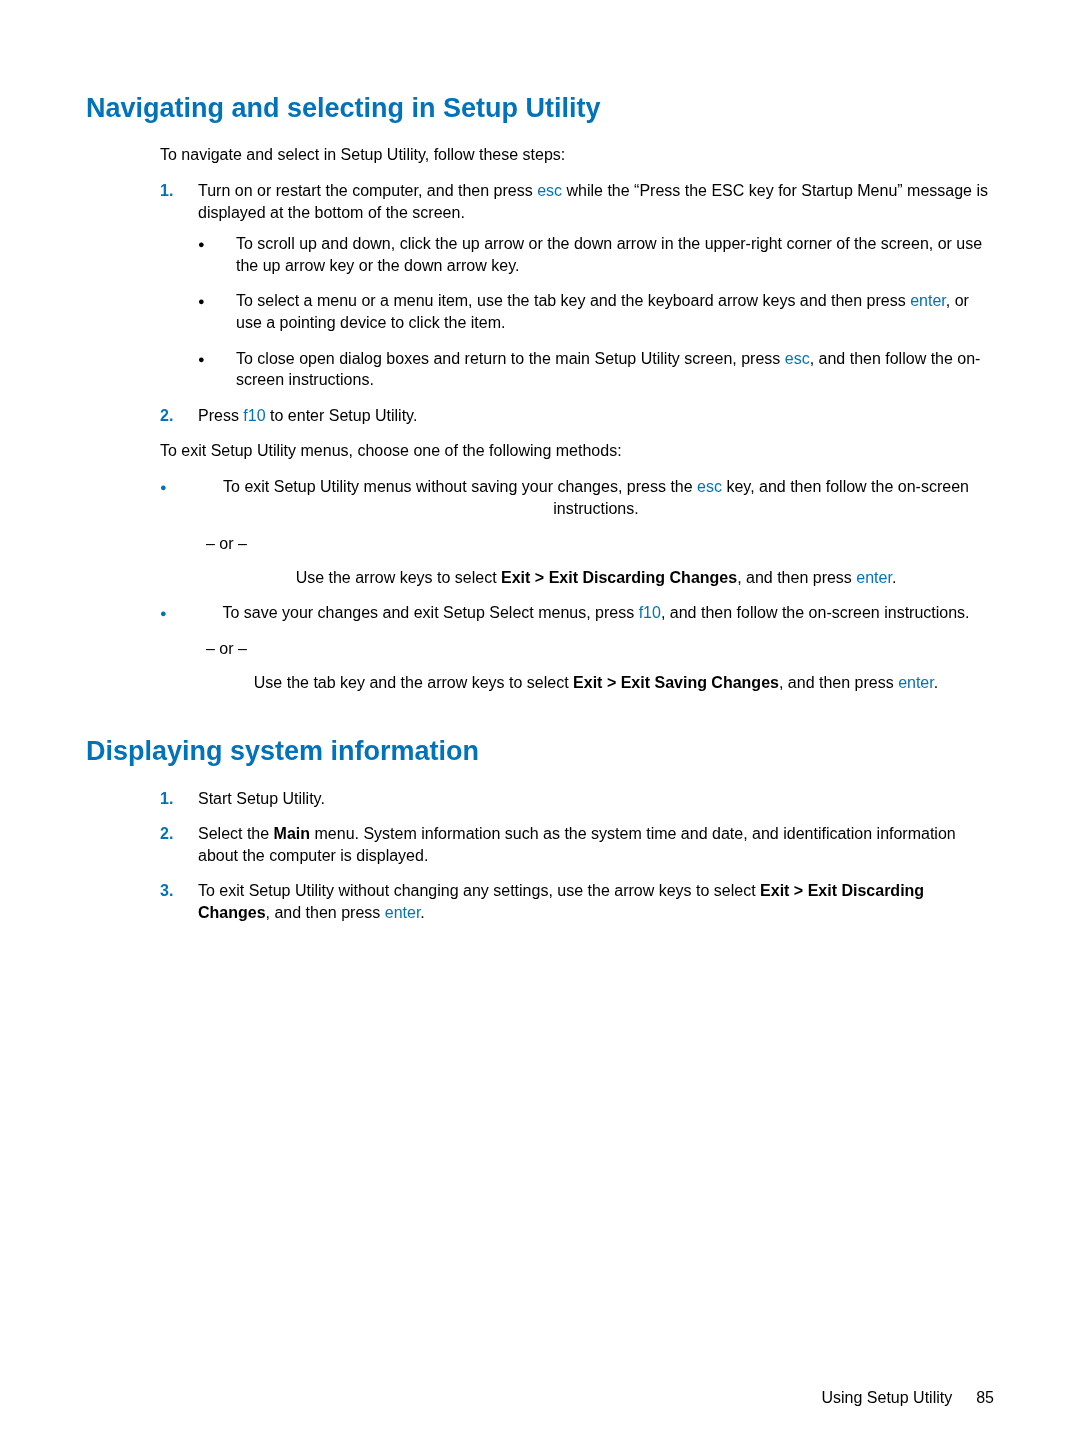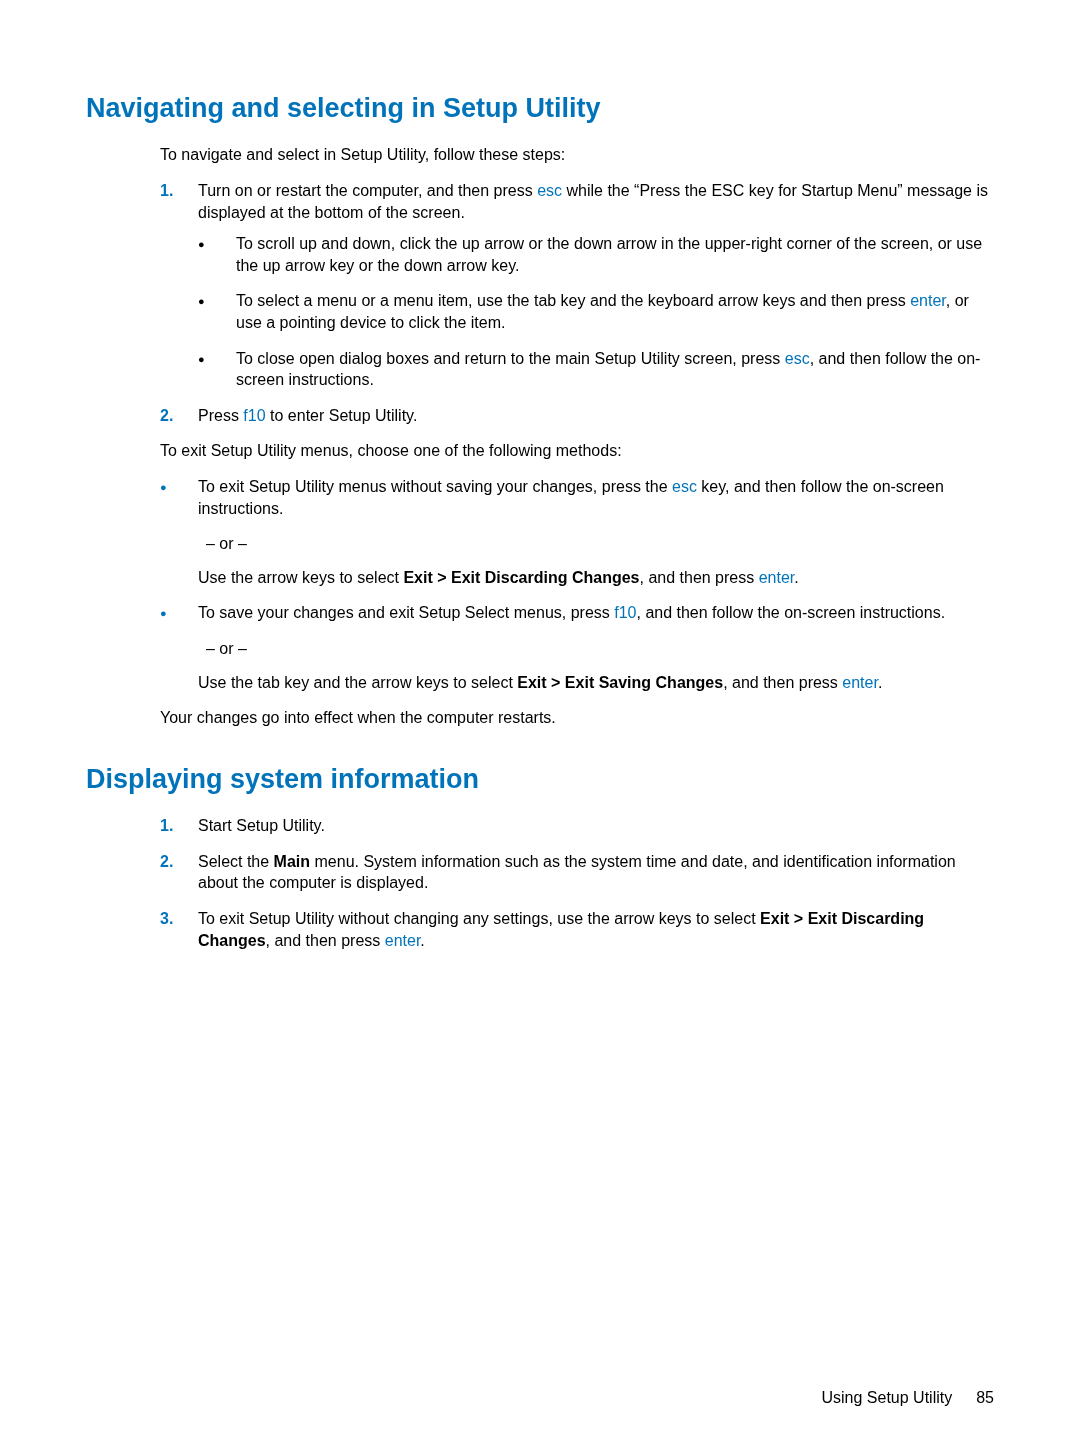--- a/index.html
+++ b/index.html
@@ -15,21 +15,21 @@
       line-height: 1.35;
       position: relative;
     }
     h2.section-heading {
       color: #0073ba;
       font-weight: bold;
       font-size: 27px;
       margin: 0 0 18px 0;
     }
     h2.section-heading.spaced-top {
-      margin-top: 32px;
+      margin-top: 40px;
     }
     .body-indent {
       padding-left: 74px;
     }
     .intro {
       margin: 0 0 14px 0;
     }
     ol.numbered {
       list-style: none;
       padding: 0;
@@ -69,20 +69,21 @@
       color: #0073ba;
     }
     .key {
       color: #0073ba;
     }
     .or {
       margin: 10px 0 12px 8px;
     }
     .sub-para {
       margin: 0 0 14px 0;
+      text-align: center;
     }
     .footer {
       position: absolute;
       bottom: 28px;
       right: 86px;
       font-size: 16px;
     }
     .footer .page-num {
       margin-left: 24px;
     }
@@ -134,21 +135,20 @@
       <div class="sub-para">
         <span>To save your changes and exit Setup Select menus, press </span><span class="key">f10</span><span>, and then follow the on-screen instructions.</span>
       </div>
       <div class="or">– or –</div>
       <div class="sub-para">
         <span>Use the tab key and the arrow keys to select </span><b>Exit &gt; Exit Saving Changes</b><span>, and then press </span><span class="key">enter</span><span>.</span>
       </div>
     </li>
   </ul>
 
-  <p class="intro">Your changes go into effect when the computer restarts.</p>
 </div>
 
 <h2 class="section-heading spaced-top">Displaying system information</h2>
 
 <div class="body-indent">
   <ol class="numbered">
     <li>
       <span class="num">1.</span>
       <span>Start Setup Utility.</span>
     </li>

